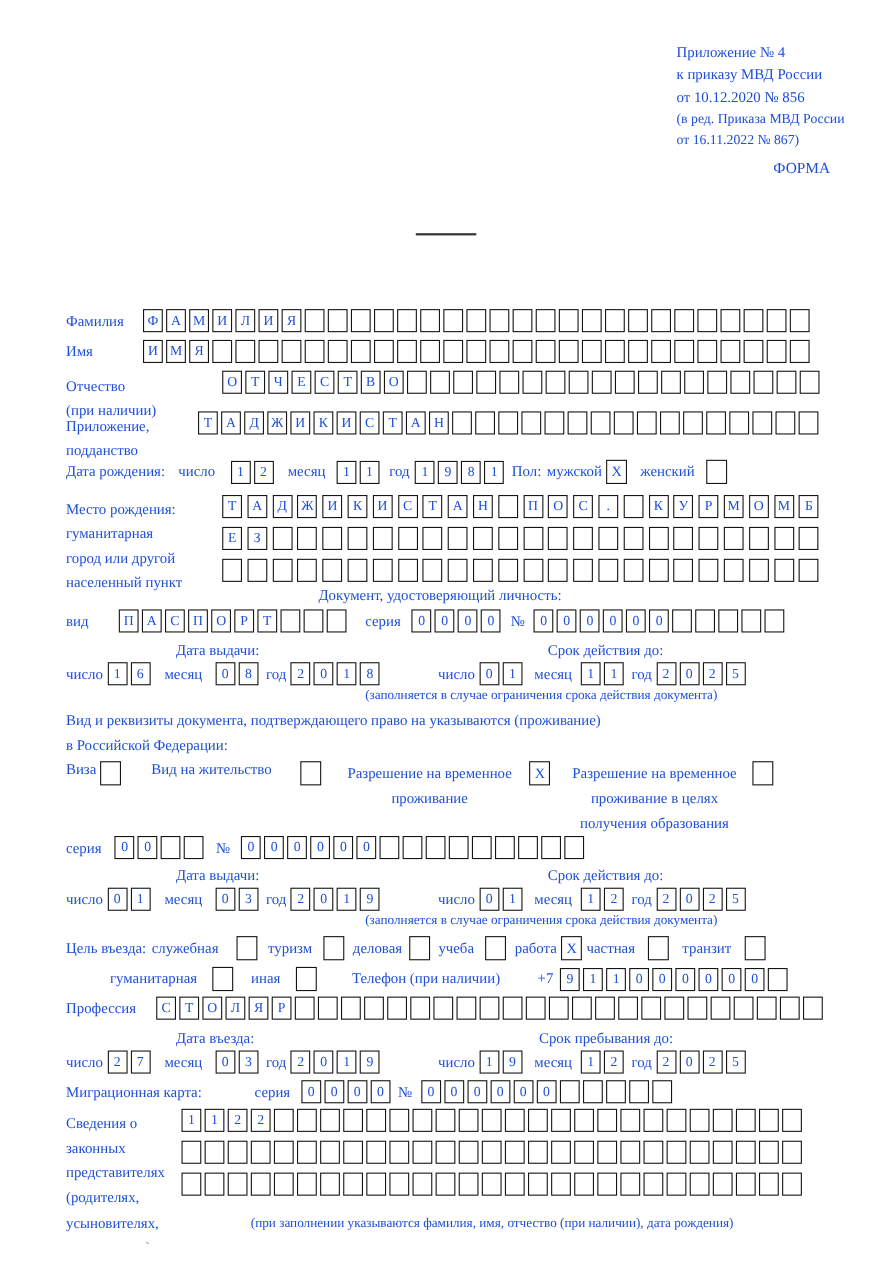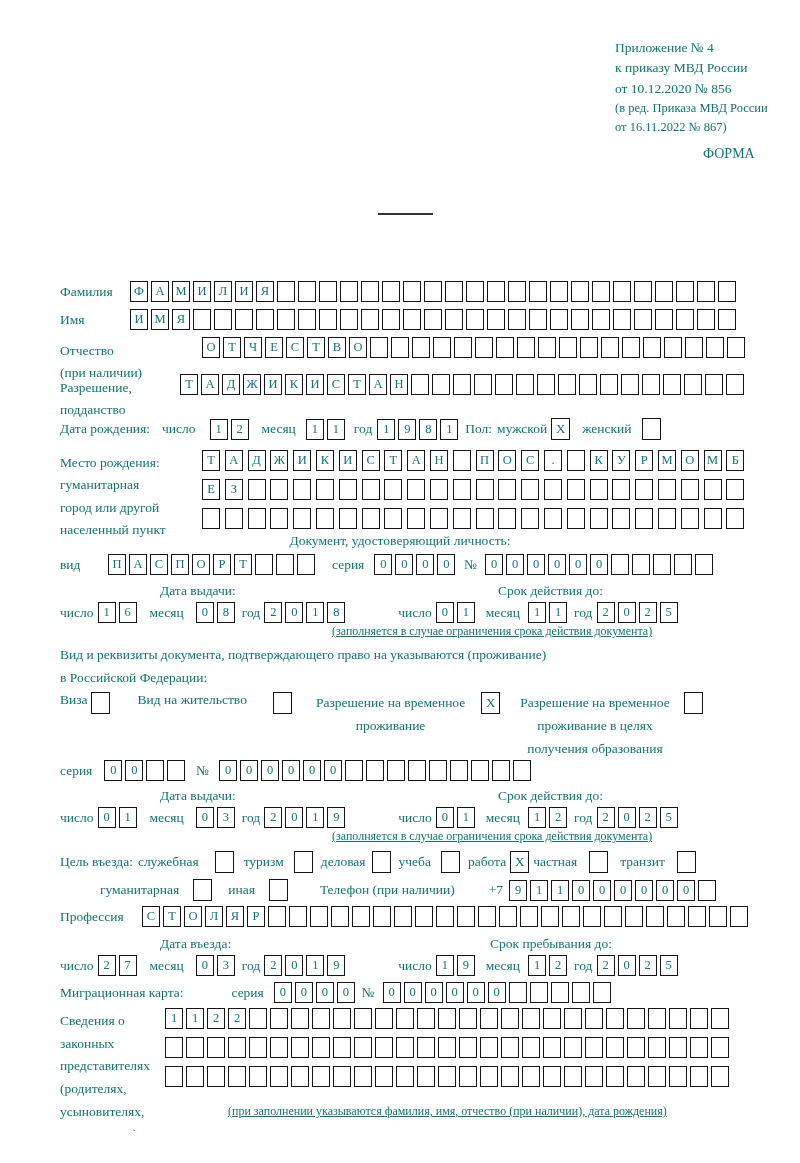--- a/index.html
+++ b/index.html
@@ -1,30 +1,30 @@
 <!DOCTYPE html>
 <html><head>
 <meta charset="utf-8">
 <style>
   html,body{margin:0;padding:0;background:#fff;}
-  #page{position:relative;width:800px;height:1131px;background:#fff;color:#0f766e;
+  #page{position:relative;width:800px;height:1131px;background:#fff;color:#1d4ed8;
         font-family:"Liberation Serif","DejaVu Serif",serif;font-size:13.5px;overflow:hidden;}
   .abs{position:absolute;}
   .b{font-weight:normal;}
   .row{position:absolute;display:flex;align-items:center;white-space:nowrap;}
   .cells{display:inline-flex;flex-wrap:nowrap;}
   .cell{display:inline-flex;align-items:center;justify-content:center;
         width:16px;height:19px;border:1.5px solid #151515;margin-right:3px;
         font-size:12.5px;line-height:1;flex:0 0 auto;}
   .g5 .cell{margin-right:4.8px;}
   .cb{display:inline-flex;align-items:center;justify-content:center;
       width:17px;height:20px;border:1.5px solid #151515;font-size:13px;flex:0 0 auto;}
   .lbl{flex:0 0 auto;}
   .stack{display:flex;flex-direction:column;row-gap:8px;}
-  .note{font-size:12px;text-decoration:underline;}
+  .note{font-size:12px;}
   .ctr{text-align:center;}
   .uline{display:inline-block;width:55px;border-bottom:2px solid #333;height:2px;
          vertical-align:baseline;margin-left:10px;}
   .dghdr{position:absolute;font-size:13.5px;}
   .small2{font-size:12.5px;}
 </style>
 </head>
 <body>
 
 <div id="page">
@@ -140,21 +140,21 @@
         <span class="cell"></span>
         <span class="cell"></span>
         <span class="cell"></span>
         <span class="cell"></span>
         <span class="cell"></span>
         <span class="cell"></span>
       </span>
   </div>
 
   <div class="abs" style="left:60px;top:377px;line-height:1.6;">
-    <div>Разрешение,</div>
+    <div>Приложение,</div>
     <div>подданство</div>
   </div>
   <div class="row" style="left:180px;top:374px;">
     <span class="cells">
         <span class="cell">Т</span>
         <span class="cell">А</span>
         <span class="cell">Д</span>
         <span class="cell">Ж</span>
         <span class="cell">И</span>
         <span class="cell">К</span>

